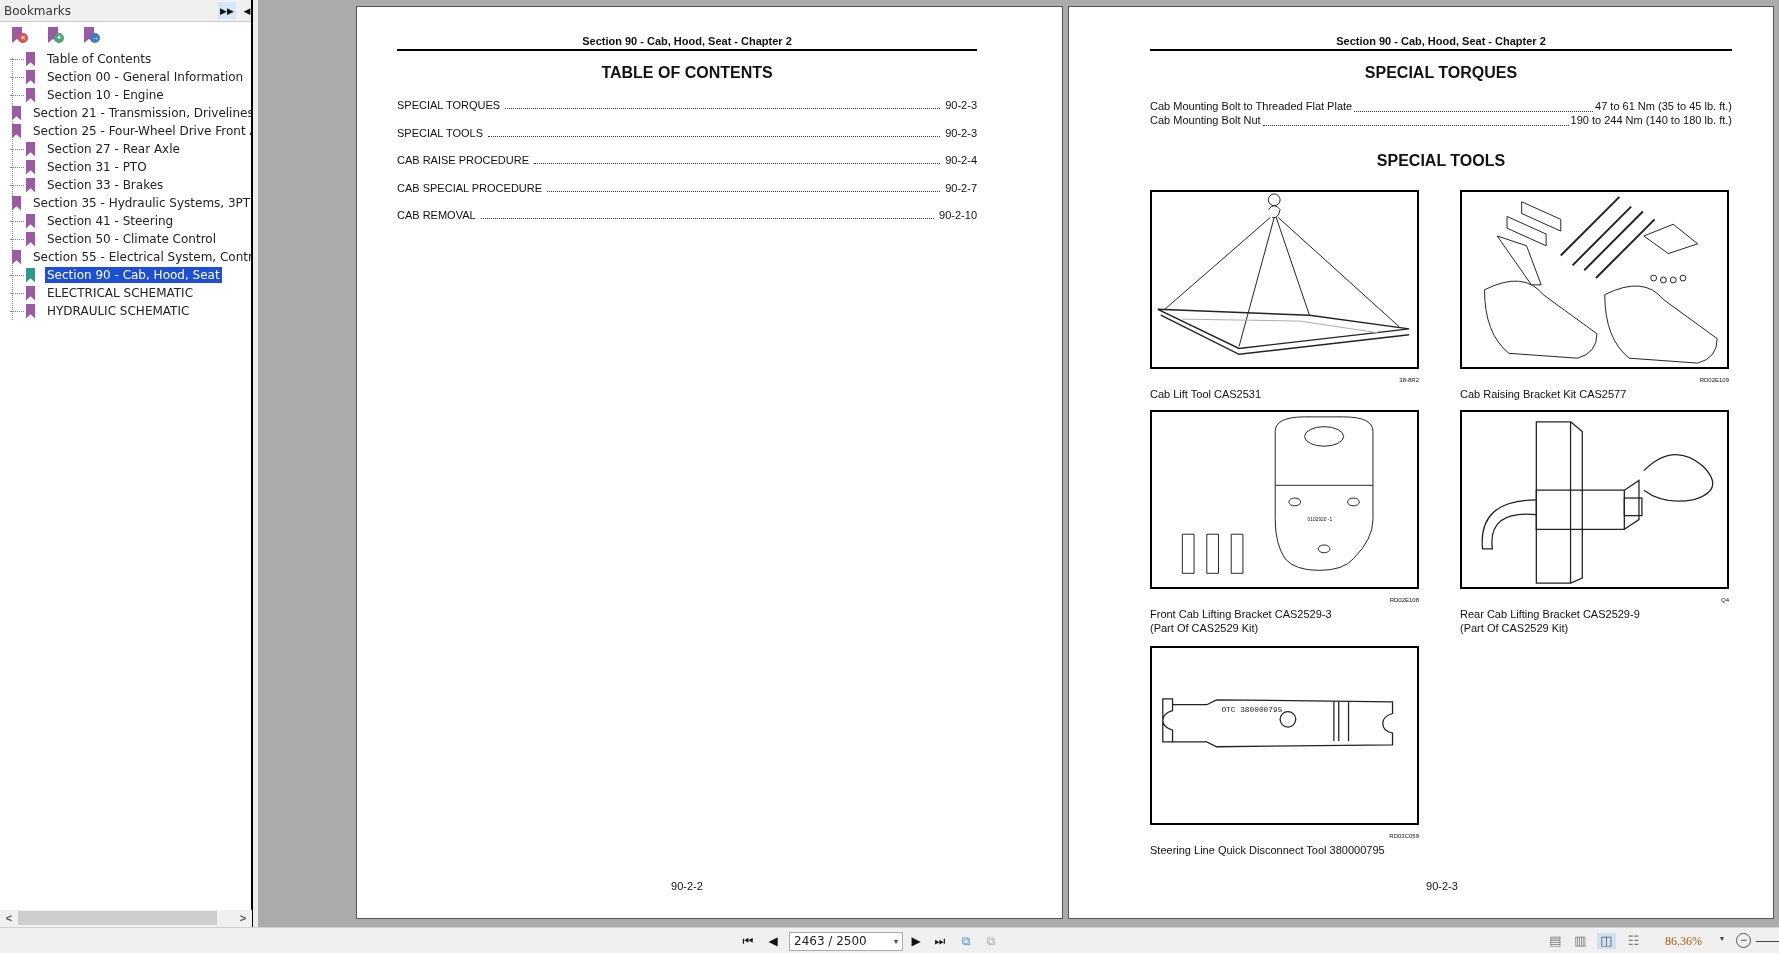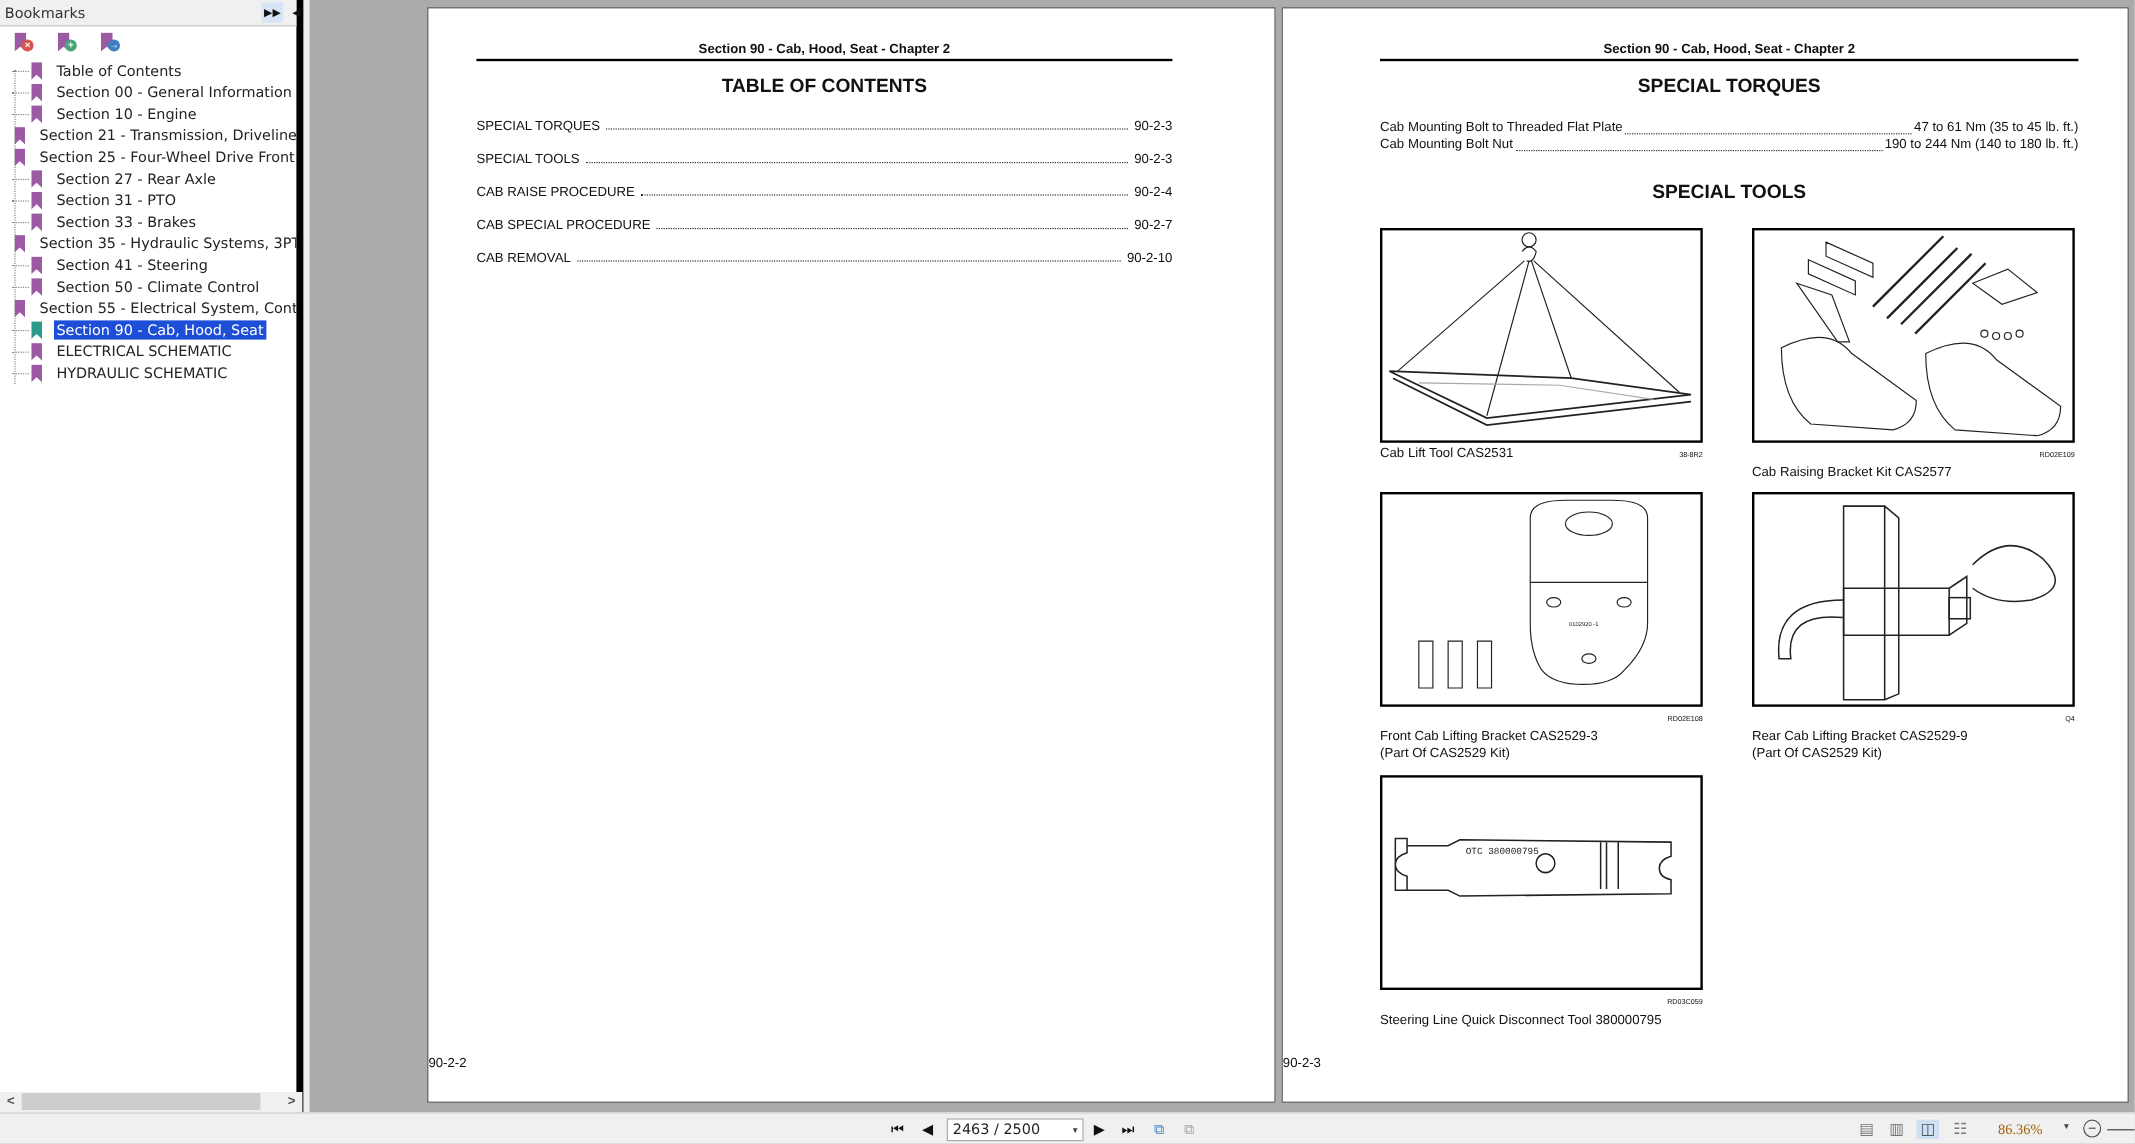--- a/index.html
+++ b/index.html
@@ -1,17 +1,17 @@
 <!DOCTYPE html>
 <html><head>
 <meta charset="utf-8">
 <style>
 *{box-sizing:border-box;margin:0;padding:0}
 body{width:1779px;height:953px;background:#f0f0f0;font-family:"Liberation Sans",sans-serif;overflow:hidden;position:relative}
-#sidebar{position:absolute;left:0;top:0;width:253px;height:927px;background:#fff;border-right:6px solid #000000}
+#sidebar{position:absolute;left:0;top:0;width:253px;height:927px;background:#fff;border-right:2px solid #000000}
 #sb-head{height:22px;background:#f0f0f0;border-bottom:1px solid #c8c8c8;display:flex;align-items:center;padding-left:4px;font-family:"DejaVu Sans",sans-serif;font-size:12px;color:#333;position:relative}
 #sb-head .ctl{position:absolute;top:2px;width:18px;height:17px;display:flex;align-items:center;justify-content:center;font-size:9px;color:#111}
 #sb-tools{height:28px;display:flex;align-items:center;padding-left:12px;gap:18px}
 .bmk-tool{width:18px;height:18px;position:relative}
 .bmk-tool .flag{position:absolute;left:0;top:0;width:10px;height:16px;background:#9b5aa3;clip-path:polygon(0 0,100% 0,100% 100%,50% 75%,0 100%)}
 .bmk-tool .dot{position:absolute;left:6px;top:6px;width:10px;height:10px;border-radius:50%;font-size:8px;line-height:10px;text-align:center;color:#fff;font-weight:bold}
 #tree{position:relative;padding-left:10px}
 .tree-item{height:18px;display:flex;align-items:center;position:relative;font-family:"DejaVu Sans",sans-serif;font-size:12px;color:#222;white-space:nowrap;overflow:hidden;cursor:pointer}
 .tree-item .conn{width:14px;height:1px;border-top:1px dotted #888;margin-right:2px}
 .tree-item .bm{width:9px;height:15px;background:#9b5aa3;clip-path:polygon(0 0,100% 0,100% 100%,50% 72%,0 100%);margin-right:10px;flex:none}
@@ -33,21 +33,21 @@
 .toc-row{position:absolute;left:40px;width:580px;height:14px;display:flex;align-items:baseline;font-size:11px;color:#111}
 .toc-row .t{white-space:nowrap}
 .toc-row .dots{flex:1;border-bottom:1px dotted #333;margin:0 5px;height:9px}
 .toc-row .p{white-space:nowrap}
 .torque-row{position:absolute;left:81px;width:582px;height:13px;display:flex;align-items:flex-end;font-size:11px;color:#111}
 .torque-row .dots{flex:1;border-bottom:1px dotted #333;margin:0 2px;height:9px}
 .fig{position:absolute;border:2px solid #000;background:#fff}
 .fig svg{width:100%;height:100%;display:block}
 .fig-code{position:absolute;font-size:6px;color:#111;text-align:right}
 .fig-cap{position:absolute;font-size:11px;color:#111;line-height:14px}
-.pg-num{position:absolute;top:873px;font-size:11px;color:#111;}
+.pg-num{position:absolute;top:873px;font-size:11px;color:#111;text-align:center}
 #statusbar{position:absolute;left:0;top:927px;width:1779px;height:26px;background:#f0f0f0;border-top:1px solid #d0d0d0}
 .nav-btn{position:absolute;top:5px;width:18px;height:16px;font-size:12px;color:#111;text-align:center;line-height:16px}
 #page-box{position:absolute;left:789px;top:4px;width:114px;height:19px;background:#fff;border:1px solid #aaa;font-family:"DejaVu Sans",sans-serif;font-size:12px;color:#222;padding-left:4px;line-height:17px}
 #page-box .dd{position:absolute;right:4px;top:0;font-size:8px;color:#444}
 .view-btn{position:absolute;top:5px;width:19px;height:16px;font-size:13px;color:#777;text-align:center;line-height:16px}
 .view-btn.active{background:#cfe0f4;color:#555}
 #zoom-val{position:absolute;left:1665px;top:6px;font-family:Liberation Serif, serif;font-size:12px;color:#a16207}
 #zoom-dd{position:absolute;left:1720px;top:6px;font-size:8px;color:#444}
 #zoom-out{position:absolute;left:1736px;top:5px;width:15px;height:15px;border:1px solid #555;border-radius:50%;font-size:12px;line-height:12px;text-align:center;color:#444}
 #zoom-line{position:absolute;left:1756px;top:13px;width:23px;height:1px;background:#444}
@@ -213,21 +213,21 @@
       <svg viewBox="0 0 269 179" fill="none" stroke="#222" stroke-width="1">
         <circle cx="124" cy="8" r="6"></circle>
           <path d="M118 18 q6 -8 12 0 q-2 10 -8 8"></path>
         <path d="M120 26 L12 120 M124 26 L88 158 M126 26 L160 126 M128 26 L252 138"></path>
         <path d="M5 120 L160 126 L262 140 L88 160 Z" stroke-width="1.5"></path>
         <path d="M8 126 L88 166 L262 146" stroke-width="1.5"></path>
         <path d="M30 130 L150 132 L230 144" stroke="#aaa"></path>
       </svg>
     </div>
     <div class="fig-code" style="left:81px;width:269px;top:370px">38-8R2</div>
-    <div class="fig-cap" style="left:81px;top:364px">Cab Lift Tool CAS2531</div>
+    <div class="fig-cap" style="left:81px;top:380px">Cab Lift Tool CAS2531</div>
 
     <div class="fig" style="left:391px;top:183px;width:269px;height:179px">
       <svg viewBox="0 0 269 179" fill="none" stroke="#222" stroke-width="1">
         <path d="M60 10 l40 18 l0 12 l-40 -18 z M45 25 l40 18 l0 12 l-40 -18 z"></path>
         <path d="M35 45 l30 10 l15 40 l-10 0 z"></path>
         <path d="M100 65 l60 -60 M112 75 l60 -60 M124 80 l60 -60 M136 88 l60 -60" stroke-width="2"></path>
         <path d="M185 45 l30 -12 l25 20 l-30 10 z"></path>
         <path d="M22 100 q40 -20 60 5 l55 40 q0 20 -20 25 l-70 -5 q-25 -20 -25 -65 z"></path>
         <path d="M145 105 q40 -20 60 5 l55 40 q0 20 -20 25 l-70 -5 q-25 -20 -25 -65 z"></path>
         <circle cx="195" cy="88" r="3"></circle>

